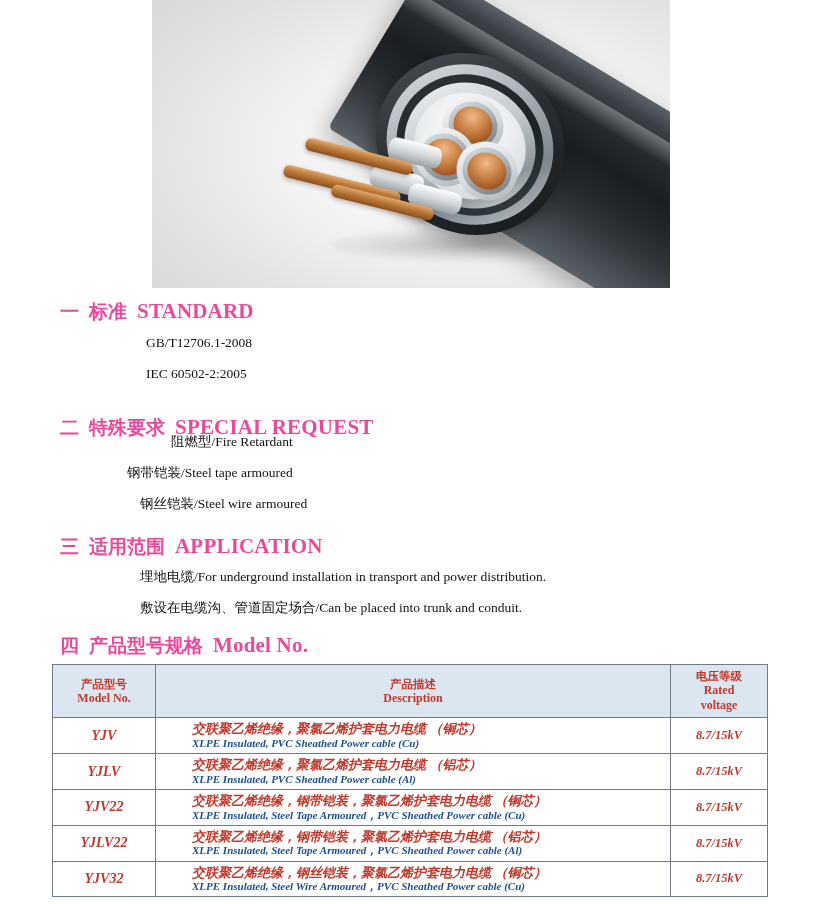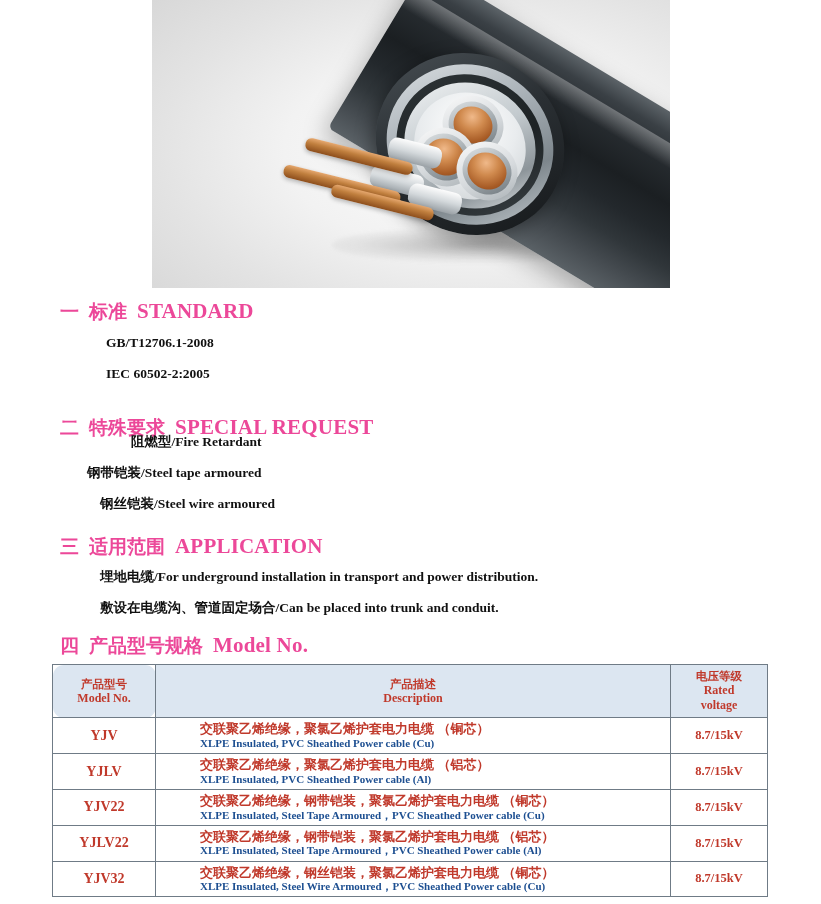--- a/index.html
+++ b/index.html
@@ -174,23 +174,24 @@
     font-family: "Liberation Serif", serif;
     font-size: 21px;
     margin-left: 10px;
     letter-spacing: 0.2px;
   }
 
   .body-line {
     position: absolute;
     font-family: "Liberation Serif", serif;
     font-size: 13.5px;
-    font-weight: bold;
+    font-weight: normal;
     color: #111111;
     white-space: nowrap;
+    margin-left: 40px;
   }
 
   
   .model-table {
     position: absolute;
     left: 52px;
     top: 664px;
     width: 716px;
     border-collapse: collapse;
     table-layout: fixed;
@@ -206,26 +207,27 @@
     color: #c0392b;
     font-family: "Liberation Serif", serif;
     font-weight: bold;
     font-size: 12px;
     line-height: 1.25;
     padding: 4px 2px;
     text-align: center;
   }
   .th-cn { display: block; font-family: "Liberation Sans", sans-serif; font-size: 11.5px; }
   .th-en { display: block; }
-  .col-model { width: 98px; border-radius: 11px; }
+  .col-model { width: 98px; }
   .col-volt  { width: 92px; }
 
   .model-table tbody td {
     background: #ffffff;
-    padding: 3px 14px;
+    padding: 3px 6px;
+    font-style: italic;
   }
   .cell-model {
     text-align: center;
     color: #c0392b;
     font-family: "Liberation Serif", serif;
     font-weight: bold;
     font-size: 14px;
   }
   .cell-volt {
     text-align: center;

